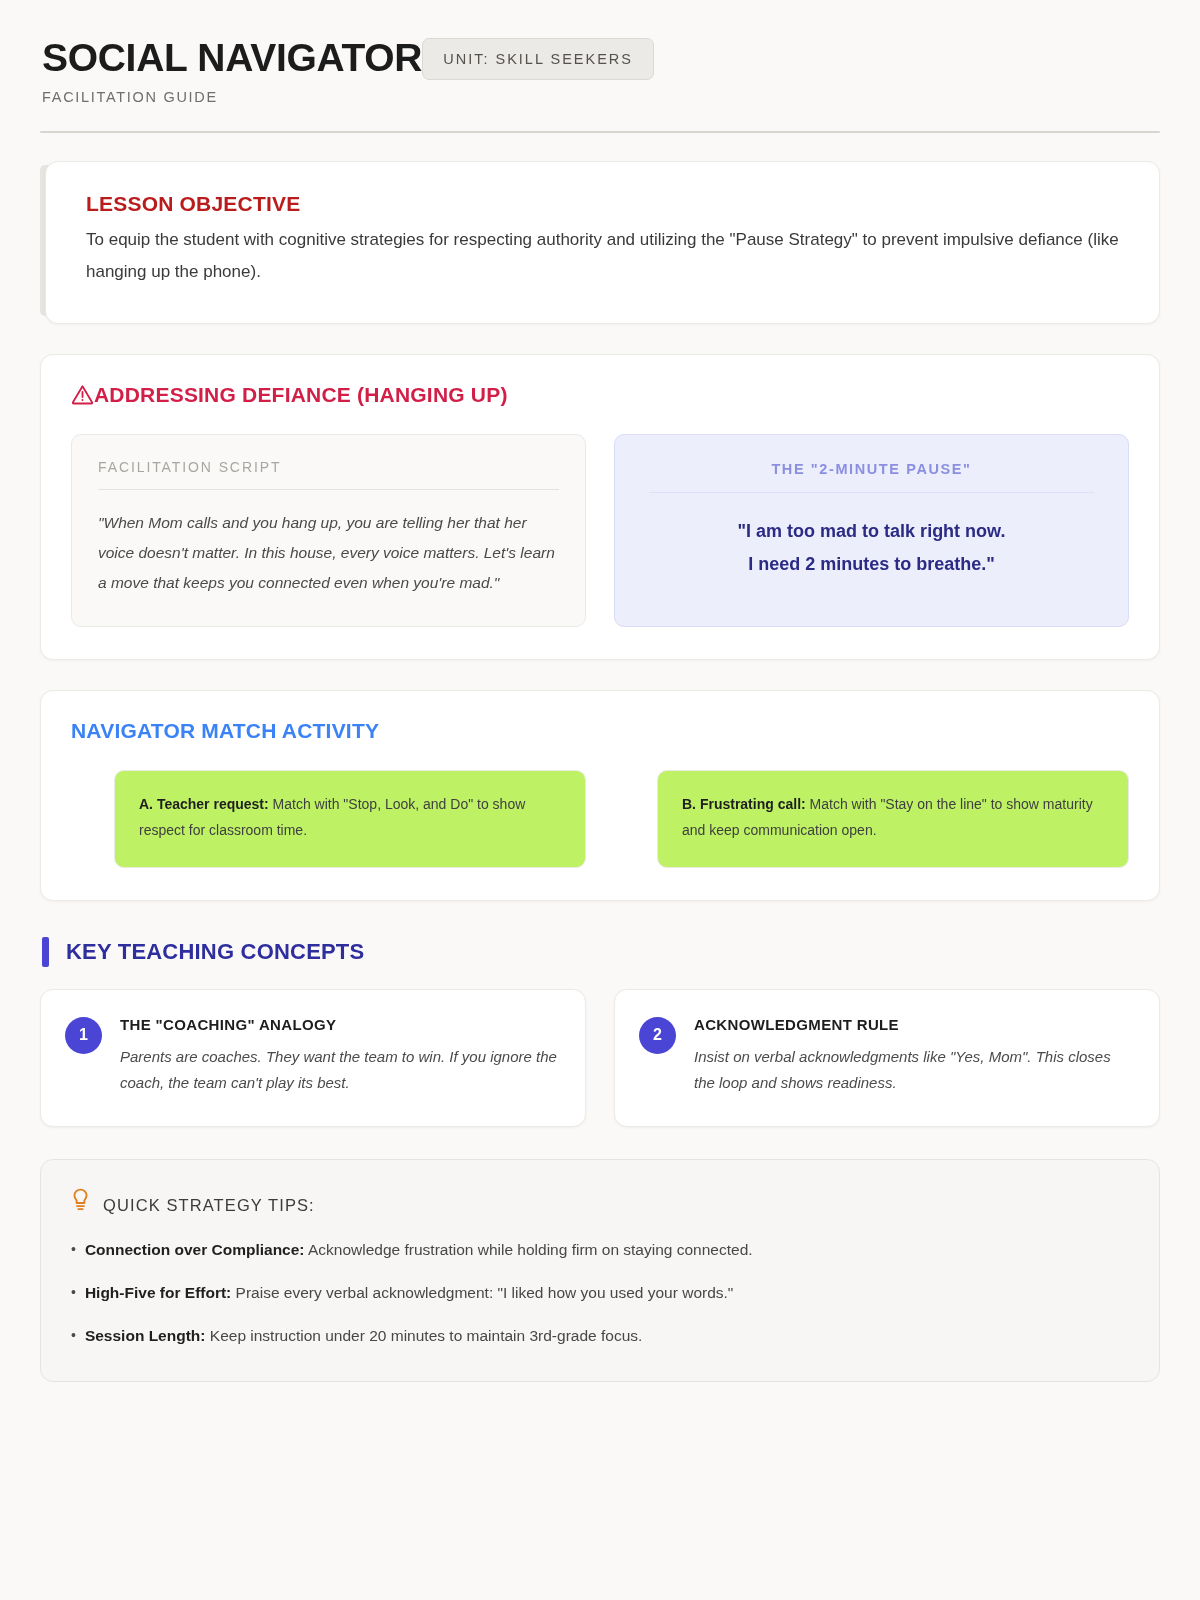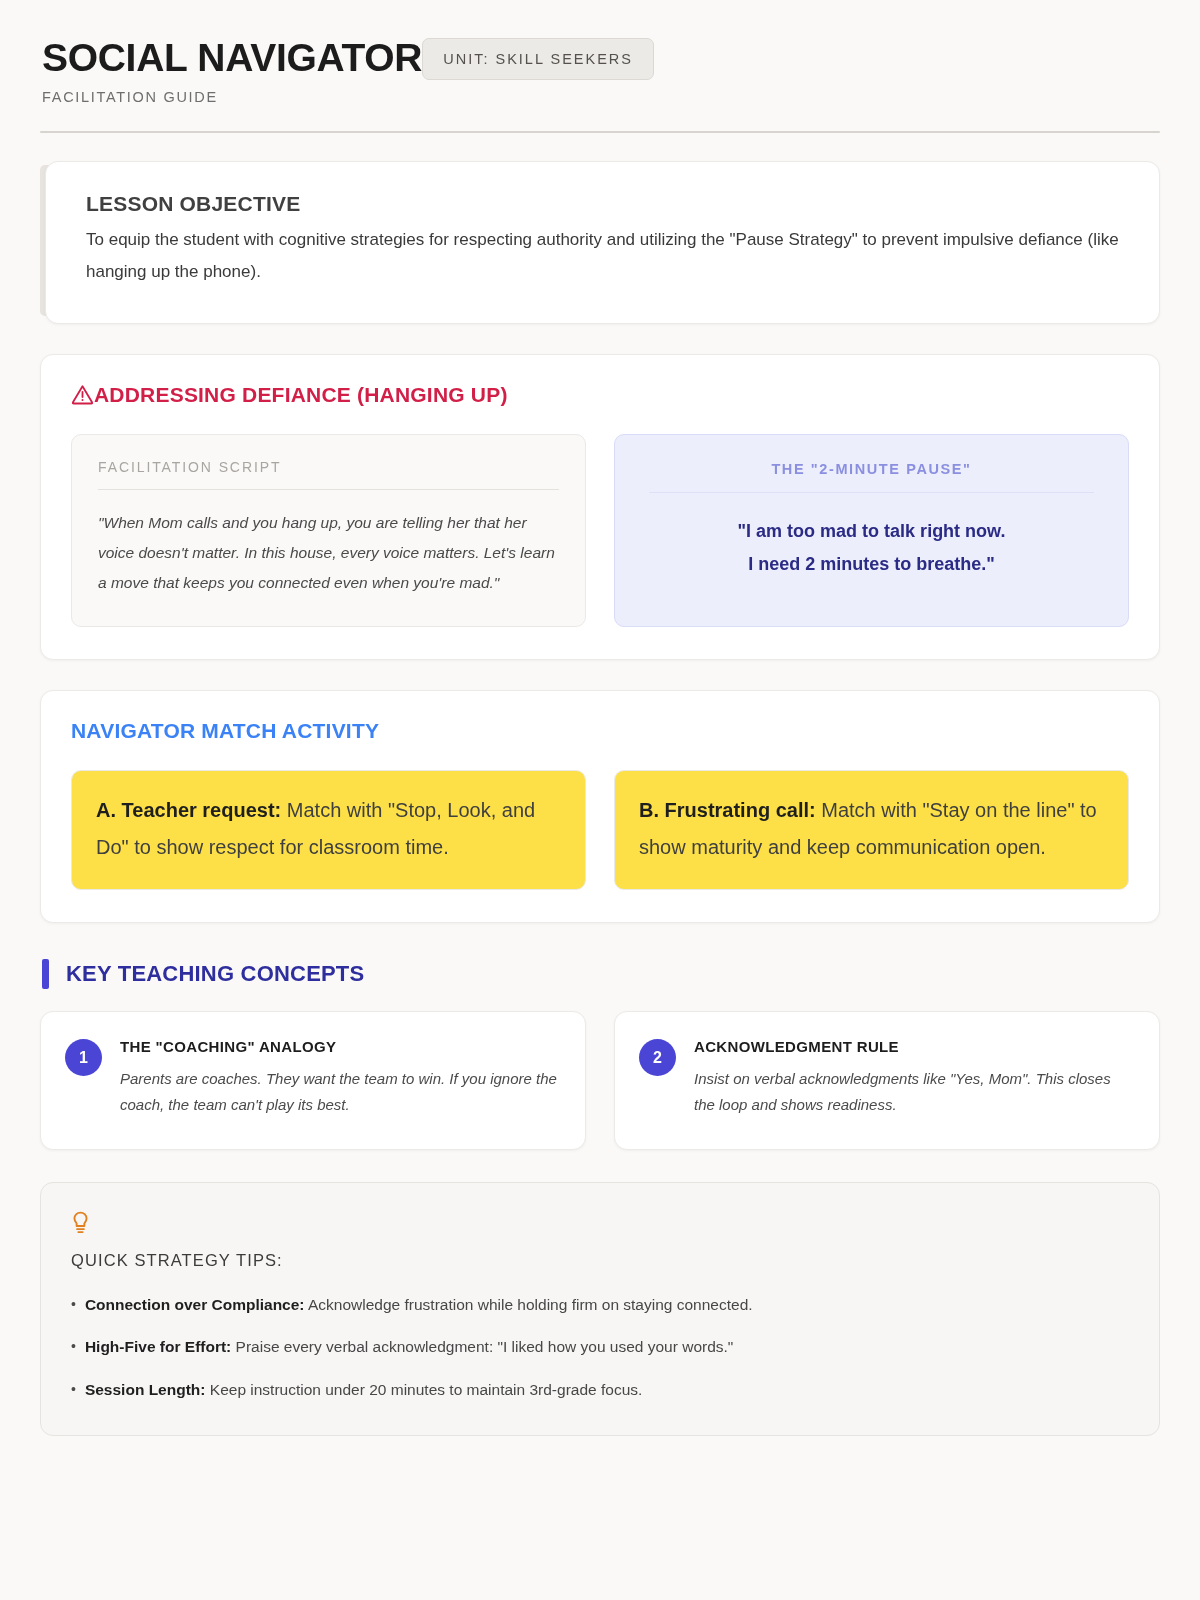--- a/index.html
+++ b/index.html
@@ -74,21 +74,21 @@
     background: #e7e4e0;
     border-radius: 5px 0 0 5px;
     margin: 4px 0 8px 0;
   }
   .objective-card {
     flex: 1;
     margin-left: -4px;
     padding: 30px 40px 34px 40px;
   }
   .h-indigo {
-    color: #404040;
+    color: #b91c1c;
     font-size: 21px;
     font-weight: bold;
     letter-spacing: 0.2px;
   }
   .objective-text {
     margin-top: 8px;
     font-size: 17px;
     line-height: 1.9;
     color: #3a3a3a;
   }
@@ -162,27 +162,28 @@
   }
 
   
   .h-green {
     color: #3b82f6;
     font-size: 21px;
     font-weight: bold;
     letter-spacing: 0.2px;
   }
   .match-panel {
-    background: #fde047;
+    background: #bef264;
     border: 1px solid #ebe9e6;
     border-radius: 10px;
     padding: 21px 24px 23px 24px;
-    font-size: 20px;
+    font-size: 14px;
     line-height: 1.85;
     color: #3f3f3f;
+    margin-left: 43px;
   }
   .match-panel b { color: #1f1f1f; font-weight: bold; }
 
   
   .concepts-head {
     margin-top: 36px;
     display: flex;
     align-items: center;
     gap: 17px;
     padding-left: 2px;
@@ -242,23 +243,22 @@
   
   .tips-card {
     margin-top: 32px;
     background: #f7f6f4;
     border: 1px solid #e6e4e0;
     border-radius: 13px;
     padding: 28px 30px 32px 30px;
   }
   .tips-head {
     display: flex;
-    align-items: flex-start;
+    align-items: flex-end;
     gap: 13px;
-    flex-direction: column;
   }
   .tips-title {
     font-size: 16.5px;
     letter-spacing: 1.1px;
     color: #3b3b3b;
     font-weight: normal;
   }
   .tips-list { margin-top: 23px; }
   .tip-row {
     display: flex;

